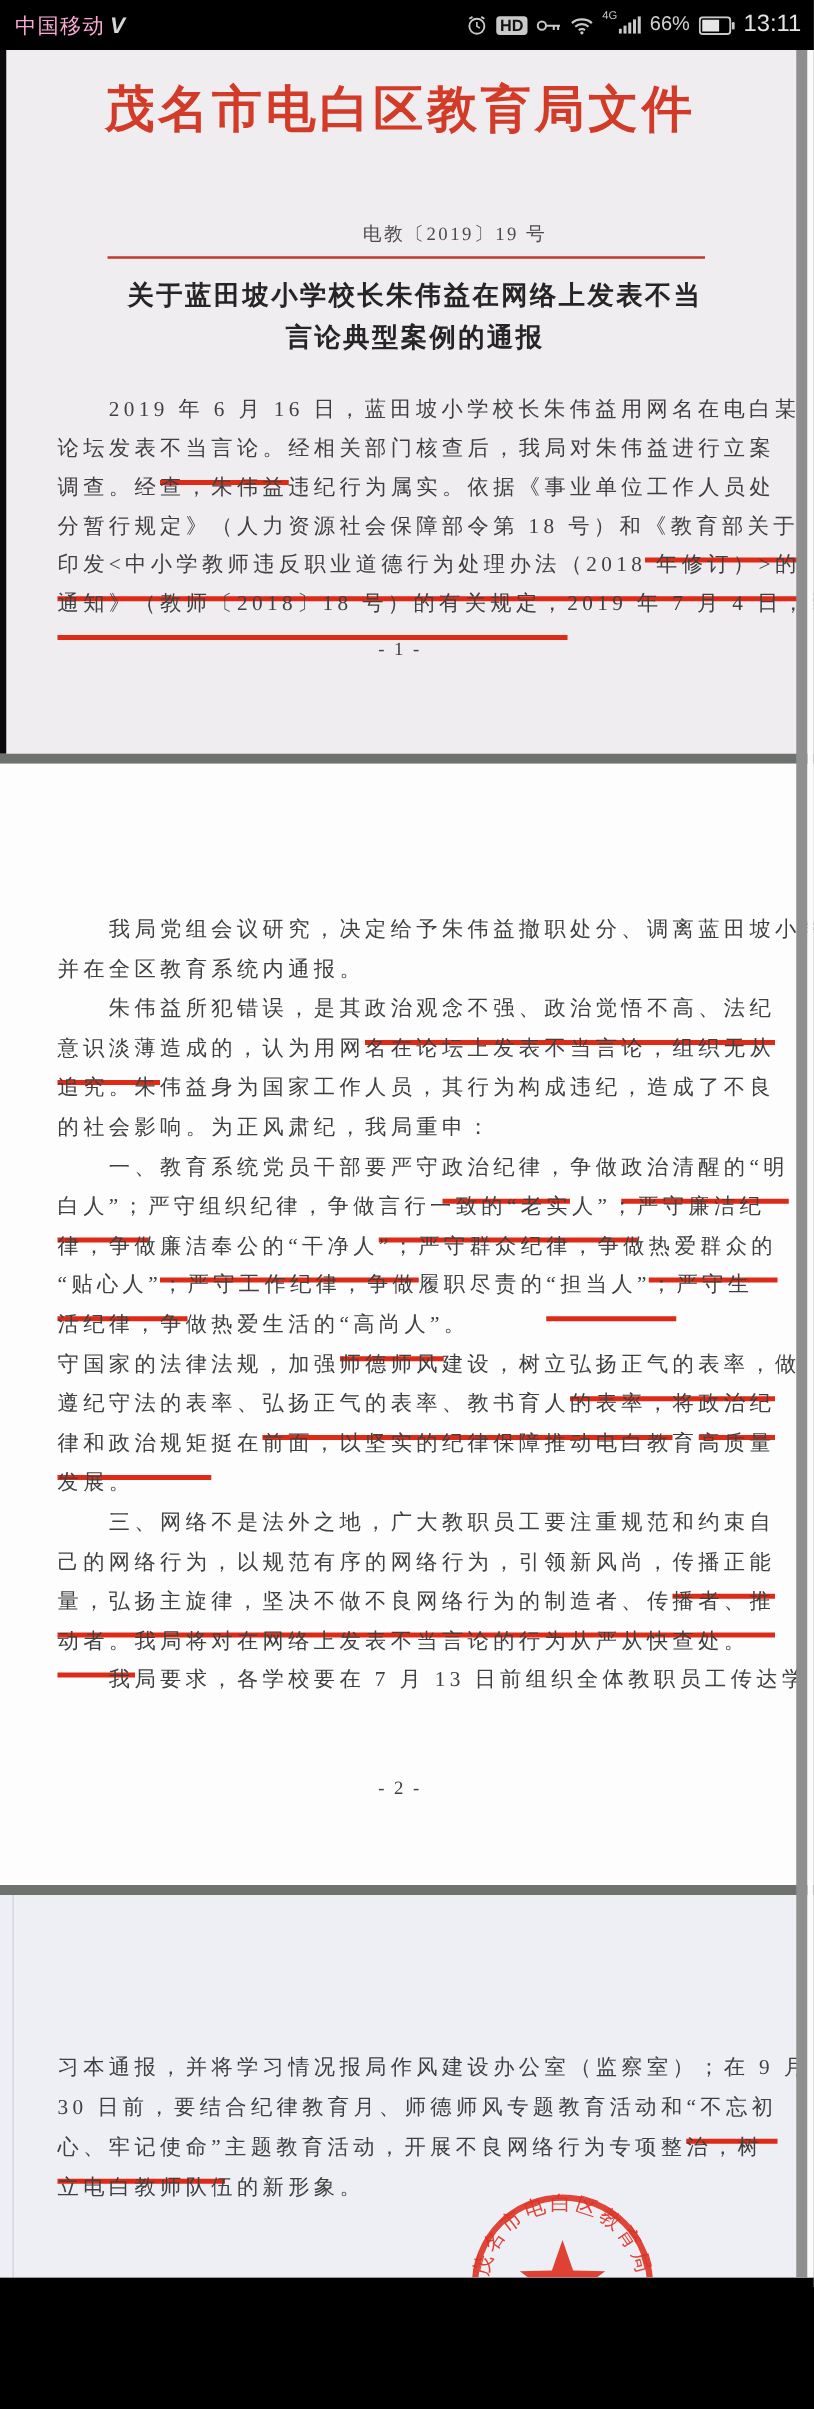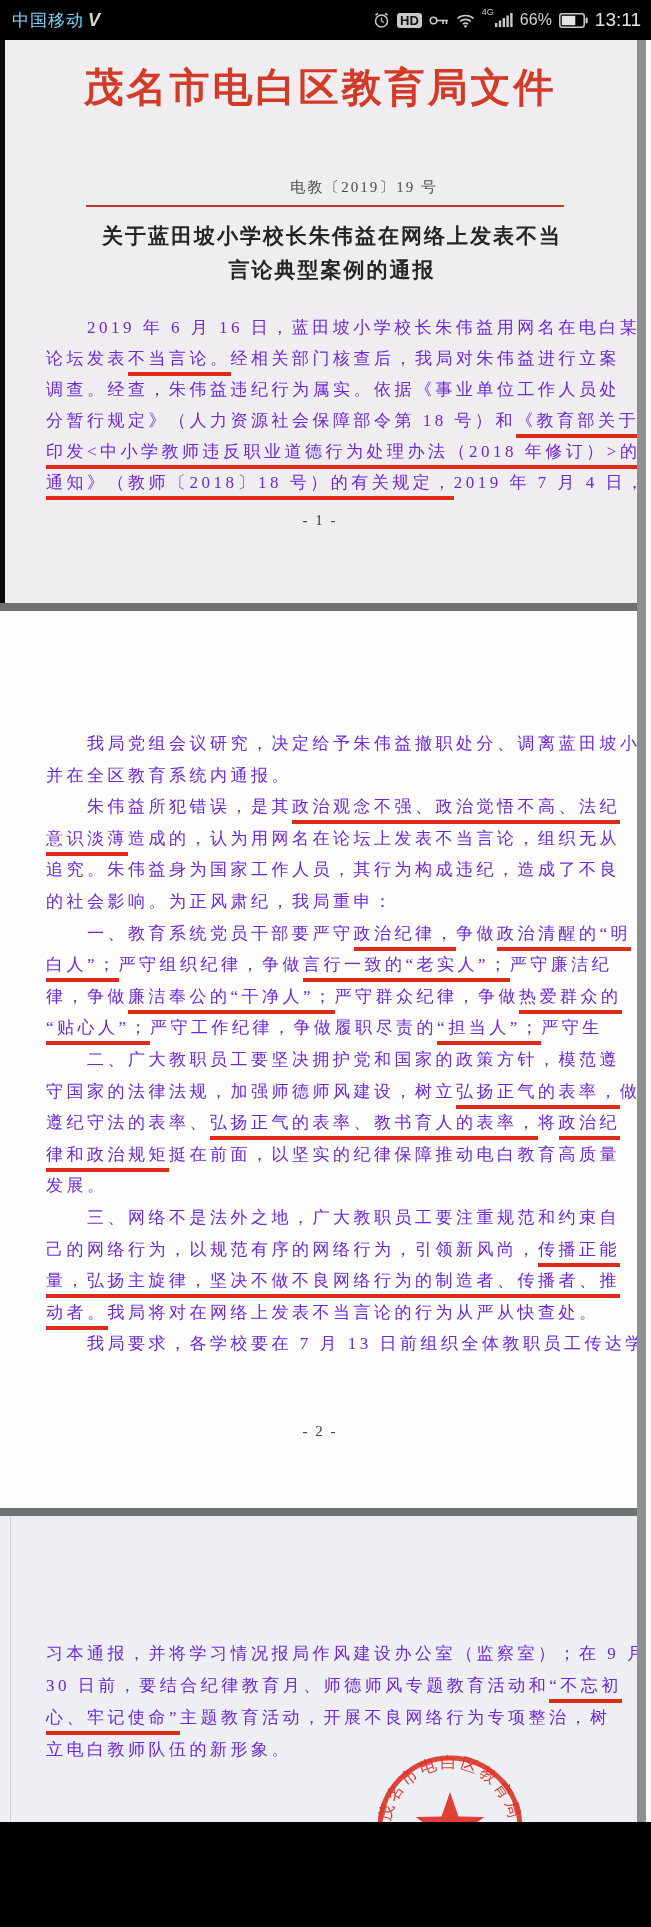--- a/index.html
+++ b/index.html
@@ -1,21 +1,21 @@
 <!DOCTYPE html>
 <html><head>
 <meta charset="utf-8">
 <style>
   html,body{margin:0;padding:0;}
   body{width:651px;height:1927px;position:relative;background:#000;font-family:"Liberation Sans",sans-serif;-webkit-font-smoothing:antialiased;}
   .abs{position:absolute;}
 
   
   #statusbar{left:0;top:0;width:651px;height:40px;background:#000;color:#c9c9c9;display:flex;align-items:center;}
-  #carrier{margin-left:12px;font-size:17px;letter-spacing:1px;color:#7dd3fc;}
+  #carrier{margin-left:12px;font-size:17px;letter-spacing:1px;color:#f9a8d4;}
   #volte{font-style:italic;font-weight:bold;font-size:18px;margin-left:4px;color:#d6d6d6;}
   #sb-right{margin-left:auto;display:flex;align-items:center;gap:7px;margin-right:10px;}
   .sb-ico{display:inline-flex;align-items:center;}
   #hd-badge{background:#c9c9c9;color:#111;font-size:13px;font-weight:bold;border-radius:3px;padding:1px 3px;line-height:1;}
   #sig-wrap{display:flex;align-items:flex-start;}
   #sig-label{font-size:9px;color:#c9c9c9;margin-right:1px;transform:translateY(-6px);letter-spacing:0;}
   #battery-pct{font-size:16px;color:#d2d2d2;}
   #clock{font-size:19px;color:#e3e3e3;}
 
   
@@ -32,29 +32,29 @@
   #scroll-strip-outer{left:646px;top:0;width:5px;height:1782px;background:#fbfbfb;}
 
   .doc-serif{font-family:"Liberation Serif","DejaVu Serif",serif;color:#2e2c2c;}
   #red-header{left:0;top:20px;width:640px;text-align:center;font-size:40px;font-weight:bold;letter-spacing:3px;color:#d23b27;font-family:"Liberation Serif","DejaVu Serif",serif;}
   #doc-number{left:0;top:138px;width:640px;text-align:center;font-size:15px;letter-spacing:2px;color:#4c4a4a;margin-left:44px;}
   #red-rule{left:86px;top:165px;width:478px;height:2px;background:#bf3a2b;}
   .title-line{left:0;width:640px;text-align:center;font-size:21px;font-weight:bold;letter-spacing:2px;color:#262424;padding-left:12px;}
   #title-l1{top:182px;}
   #title-l2{top:216px;}
 
-  .body-block{left:46px;width:566px;white-space:nowrap;font-size:17px;color:#6d28d9;}
+  .body-block{left:46px;width:566px;white-space:nowrap;font-size:17px;color:#404040;}
   #body1{top:272px;}
   #body1 .line{height:31px;line-height:31px;}
   #body2{top:117px;}
   #body2 .line{height:31.6px;line-height:31.6px;}
   #body3{top:122px;}
   #body3 .line{height:32px;line-height:32px;}
   .line{letter-spacing:3.5px;}
-  .u{border-bottom:4px solid #dd2b17;padding-bottom:4px;}
+  .u{border-bottom:4px solid #dd2b17;padding-bottom:16px;}
 
   .pagenum{left:0;width:640px;text-align:center;font-size:15px;letter-spacing:2px;color:#3e3c3c;}
   #pagenum1{top:472px;}
   #pagenum2{top:812px;}
 
   #stamp{left:375px;top:237px;width:150px;height:150px;}
 
   
   #bottombar{left:0;top:1928px;width:651px;height:105px;background:#ffffff;border-top:1px solid #d9d9d9;box-sizing:border-box;}
   #page-indicator{left:0;top:12px;width:651px;text-align:center;font-size:27px;color:#3d4043;}
@@ -141,21 +141,21 @@
         <div class="line"><span>　　我局党组会议研究，决定给予朱伟益撤职处分、调离蓝田坡小学</span></div>
         <div class="line"><span>并在全区教育系统内通报。</span></div>
         <div class="line"><span>　　朱伟益所犯错误，是其</span><span class="u">政治观念不强、政治觉悟不高、法纪</span></div>
         <div class="line"><span class="u">意识淡薄</span><span>造成的，认为用网名在论坛上发表不当言论，组织无从</span></div>
         <div class="line"><span>追究。朱伟益身为国家工作人员，其行为构成违纪，造成了不良</span></div>
         <div class="line"><span>的社会影响。为正风肃纪，我局重申：</span></div>
         <div class="line"><span>　　一、教育系统党员干部要严守</span><span class="u">政治纪律，</span><span>争做</span><span class="u">政治清醒的“明</span></div>
         <div class="line"><span class="u">白人”；</span><span>严守组织纪律，争做</span><span class="u">言行一致的“老实人”；</span><span>严守廉洁纪</span></div>
         <div class="line"><span>律，争做</span><span class="u">廉洁奉公的“干净人”；</span><span>严守群众纪律，争做</span><span class="u">热爱群众的</span></div>
         <div class="line"><span class="u">“贴心人”；</span><span>严守工作纪律，争做履职尽责的</span><span class="u">“担当人”；</span><span>严守生</span></div>
-        <div class="line"><span>　　二、广大教职员工要坚决拥护党和国家的政策方针，模范遵</span></div>
+        <div class="line"><span>活纪律，争做热爱生活的</span><span class="u">“高尚人”</span><span>。</span></div>
         <div class="line"><span>守国家的法律法规，加强师德师风建设，树立</span><span class="u">弘扬正气的表率，</span><span>做</span></div>
         <div class="line"><span>遵纪守法的表率、</span><span class="u">弘扬正气的表率、教书育人的表率，</span><span>将</span><span class="u">政治纪</span></div>
         <div class="line"><span class="u">律和政治规矩</span><span>挺在前面，以坚实的纪律保障推动电白教育高质量</span></div>
         <div class="line"><span>发展。</span></div>
         <div class="line"><span>　　三、网络不是法外之地，广大教职员工要注重规范和约束自</span></div>
         <div class="line"><span>己的网络行为，以规范有序的网络行为，引领新风尚，</span><span class="u">传播正能</span></div>
         <div class="line"><span class="u">量，弘扬主旋律，坚决不做不良网络行为的制造者、传播者、推</span></div>
         <div class="line"><span class="u">动者。</span><span>我局将对在网络上发表不当言论的行为从严从快查处。</span></div>
         <div class="line"><span>　　我局要求，各学校要在 7 月 13 日前组织全体教职员工传达学</span></div>
       </div>

